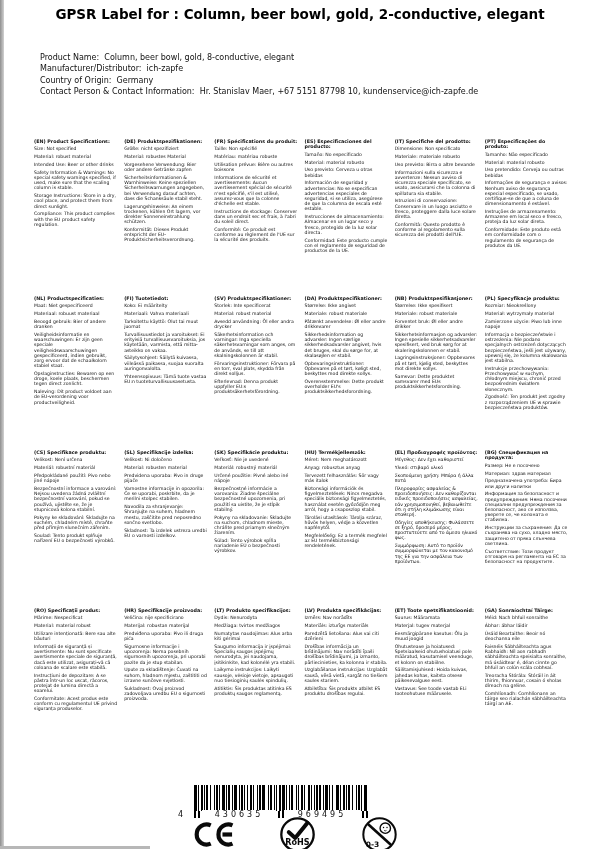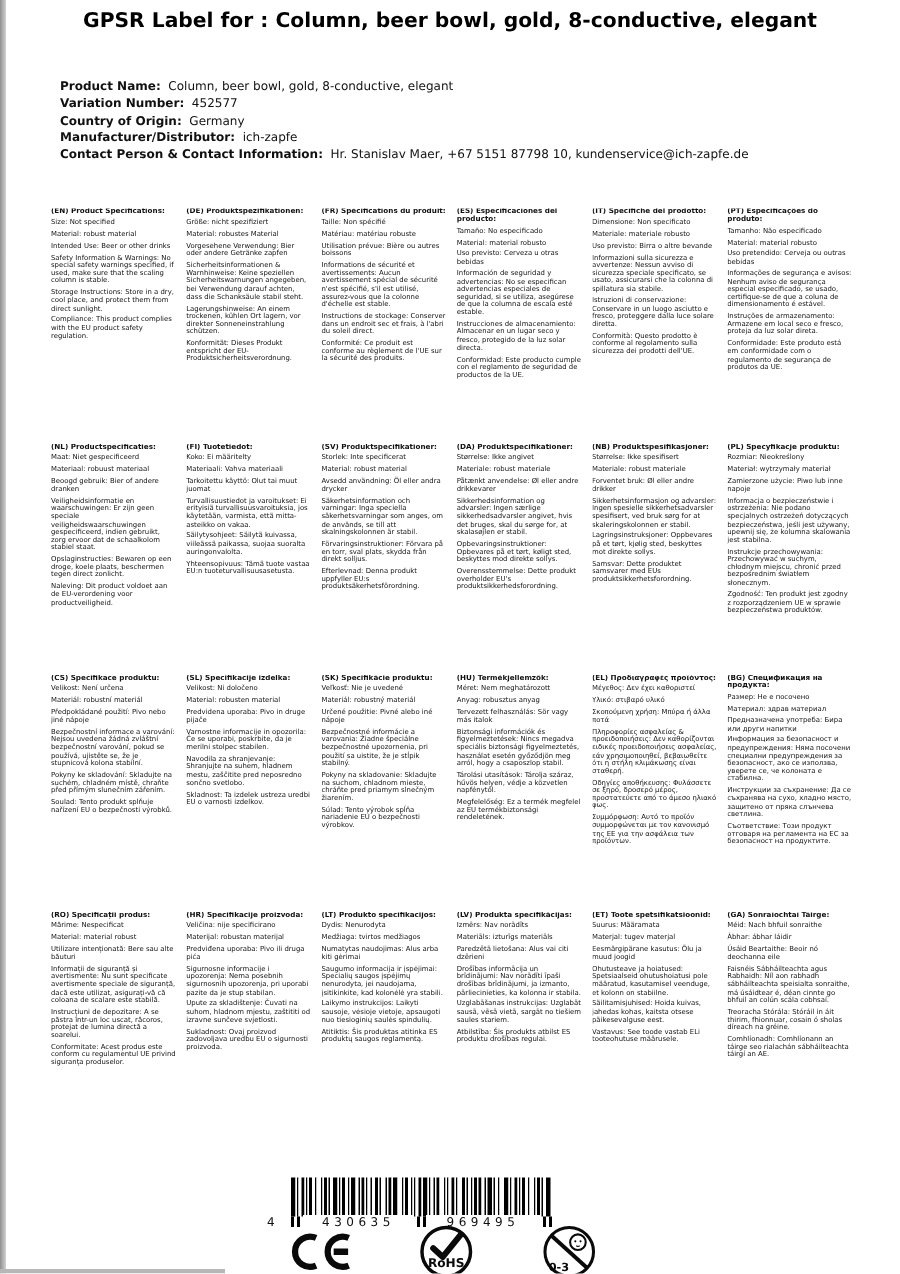--- a/index.html
+++ b/index.html
@@ -6,21 +6,21 @@
   body{
     width:600px;height:849px;background:#ffffff;position:relative;overflow:hidden;
     font-family:"DejaVu Sans","Liberation Sans",sans-serif;color:#111;
   }
   .edge-left{position:absolute;left:0;top:0;width:4px;height:849px;
     background:linear-gradient(90deg,#8f8f8f,#d2d2d2);}
   .edge-bottom{position:absolute;left:0;bottom:0;width:150px;height:3px;background:#b7b7b7;}
   .title{position:absolute;top:6px;left:0;width:600px;margin:0;text-align:center;
     font-size:13.5px;font-weight:bold;color:#000;}
   .product-info{position:absolute;left:40px;top:52px;width:530px;font-size:8px;line-height:11.3px;}
-  .p-row b{font-weight:bold;margin-top:24px;}
+  .p-row b{font-weight:normal;margin-top:24px;}
   .grid{position:absolute;left:34px;top:139px;width:534px;display:grid;
     grid-template-columns:repeat(6,1fr);column-gap:7px;grid-template-rows:157px 154px 158px auto;}
   .blk{overflow:hidden;word-wrap:break-word;}
   .blk-h{font-size:4.8px;line-height:5.4px;font-weight:bold;margin-bottom:2px;}
   .blk p{font-size:4.6px;line-height:5.2px;margin:0 0 2.6px 0;}
   .barcode{position:absolute;left:178px;top:785px;width:200px;height:38px;}
   .bars{position:absolute;left:16px;top:0;height:26px;display:flex;}
   .bars .bar{background:#000;height:26px;}
   .bars .sp{background:#fff;height:26px;}
   .guard{position:absolute;top:26px;width:2px;height:7px;background:#000;}
@@ -32,27 +32,26 @@
   .ce{left:189px;top:821px;}
   .rohs{left:279px;top:816px;}
   .age{left:361px;top:816px;}
 </style>
 </head>
 <body>
 
 <div class="edge-left"></div>
 <div class="edge-bottom"></div>
 
-<h1 class="title">GPSR Label for : Column, beer bowl, gold, 8-conductive, elegant</h1>
+<h1 class="title">GPSR Label for : Column, beer bowl, gold, 2-conductive, elegant</h1>
 
 <div class="product-info" id="product-fields">
     <div class="p-row"><b>Product Name:</b>&nbsp; <span>Column, beer bowl, gold, 8-conductive, elegant</span></div>
-    <div class="p-row"><b>Variation Number:</b>&nbsp; <span>452577</span></div>
+    <div class="p-row"><b>Manufacturer/Distributor:</b>&nbsp; <span>ich-zapfe</span></div>
     <div class="p-row"><b>Country of Origin:</b>&nbsp; <span>Germany</span></div>
-    <div class="p-row"><b>Manufacturer/Distributor:</b>&nbsp; <span>ich-zapfe</span></div>
     <div class="p-row"><b>Contact Person &amp; Contact Information:</b>&nbsp; <span>Hr. Stanislav Maer, +67 5151 87798 10, kundenservice@ich-zapfe.de</span></div>
   </div>
 
 <div class="grid" id="lang-grid">
     <div class="blk">
       <div class="blk-h">(EN) Product Specifications:</div>
       <p>Size: Not specified</p>
       <p>Material: robust material</p>
       <p>Intended Use: Beer or other drinks</p>
       <p>Safety Information &amp; Warnings: No special safety warnings specified, if used, make sure that the scaling column is stable.</p>

